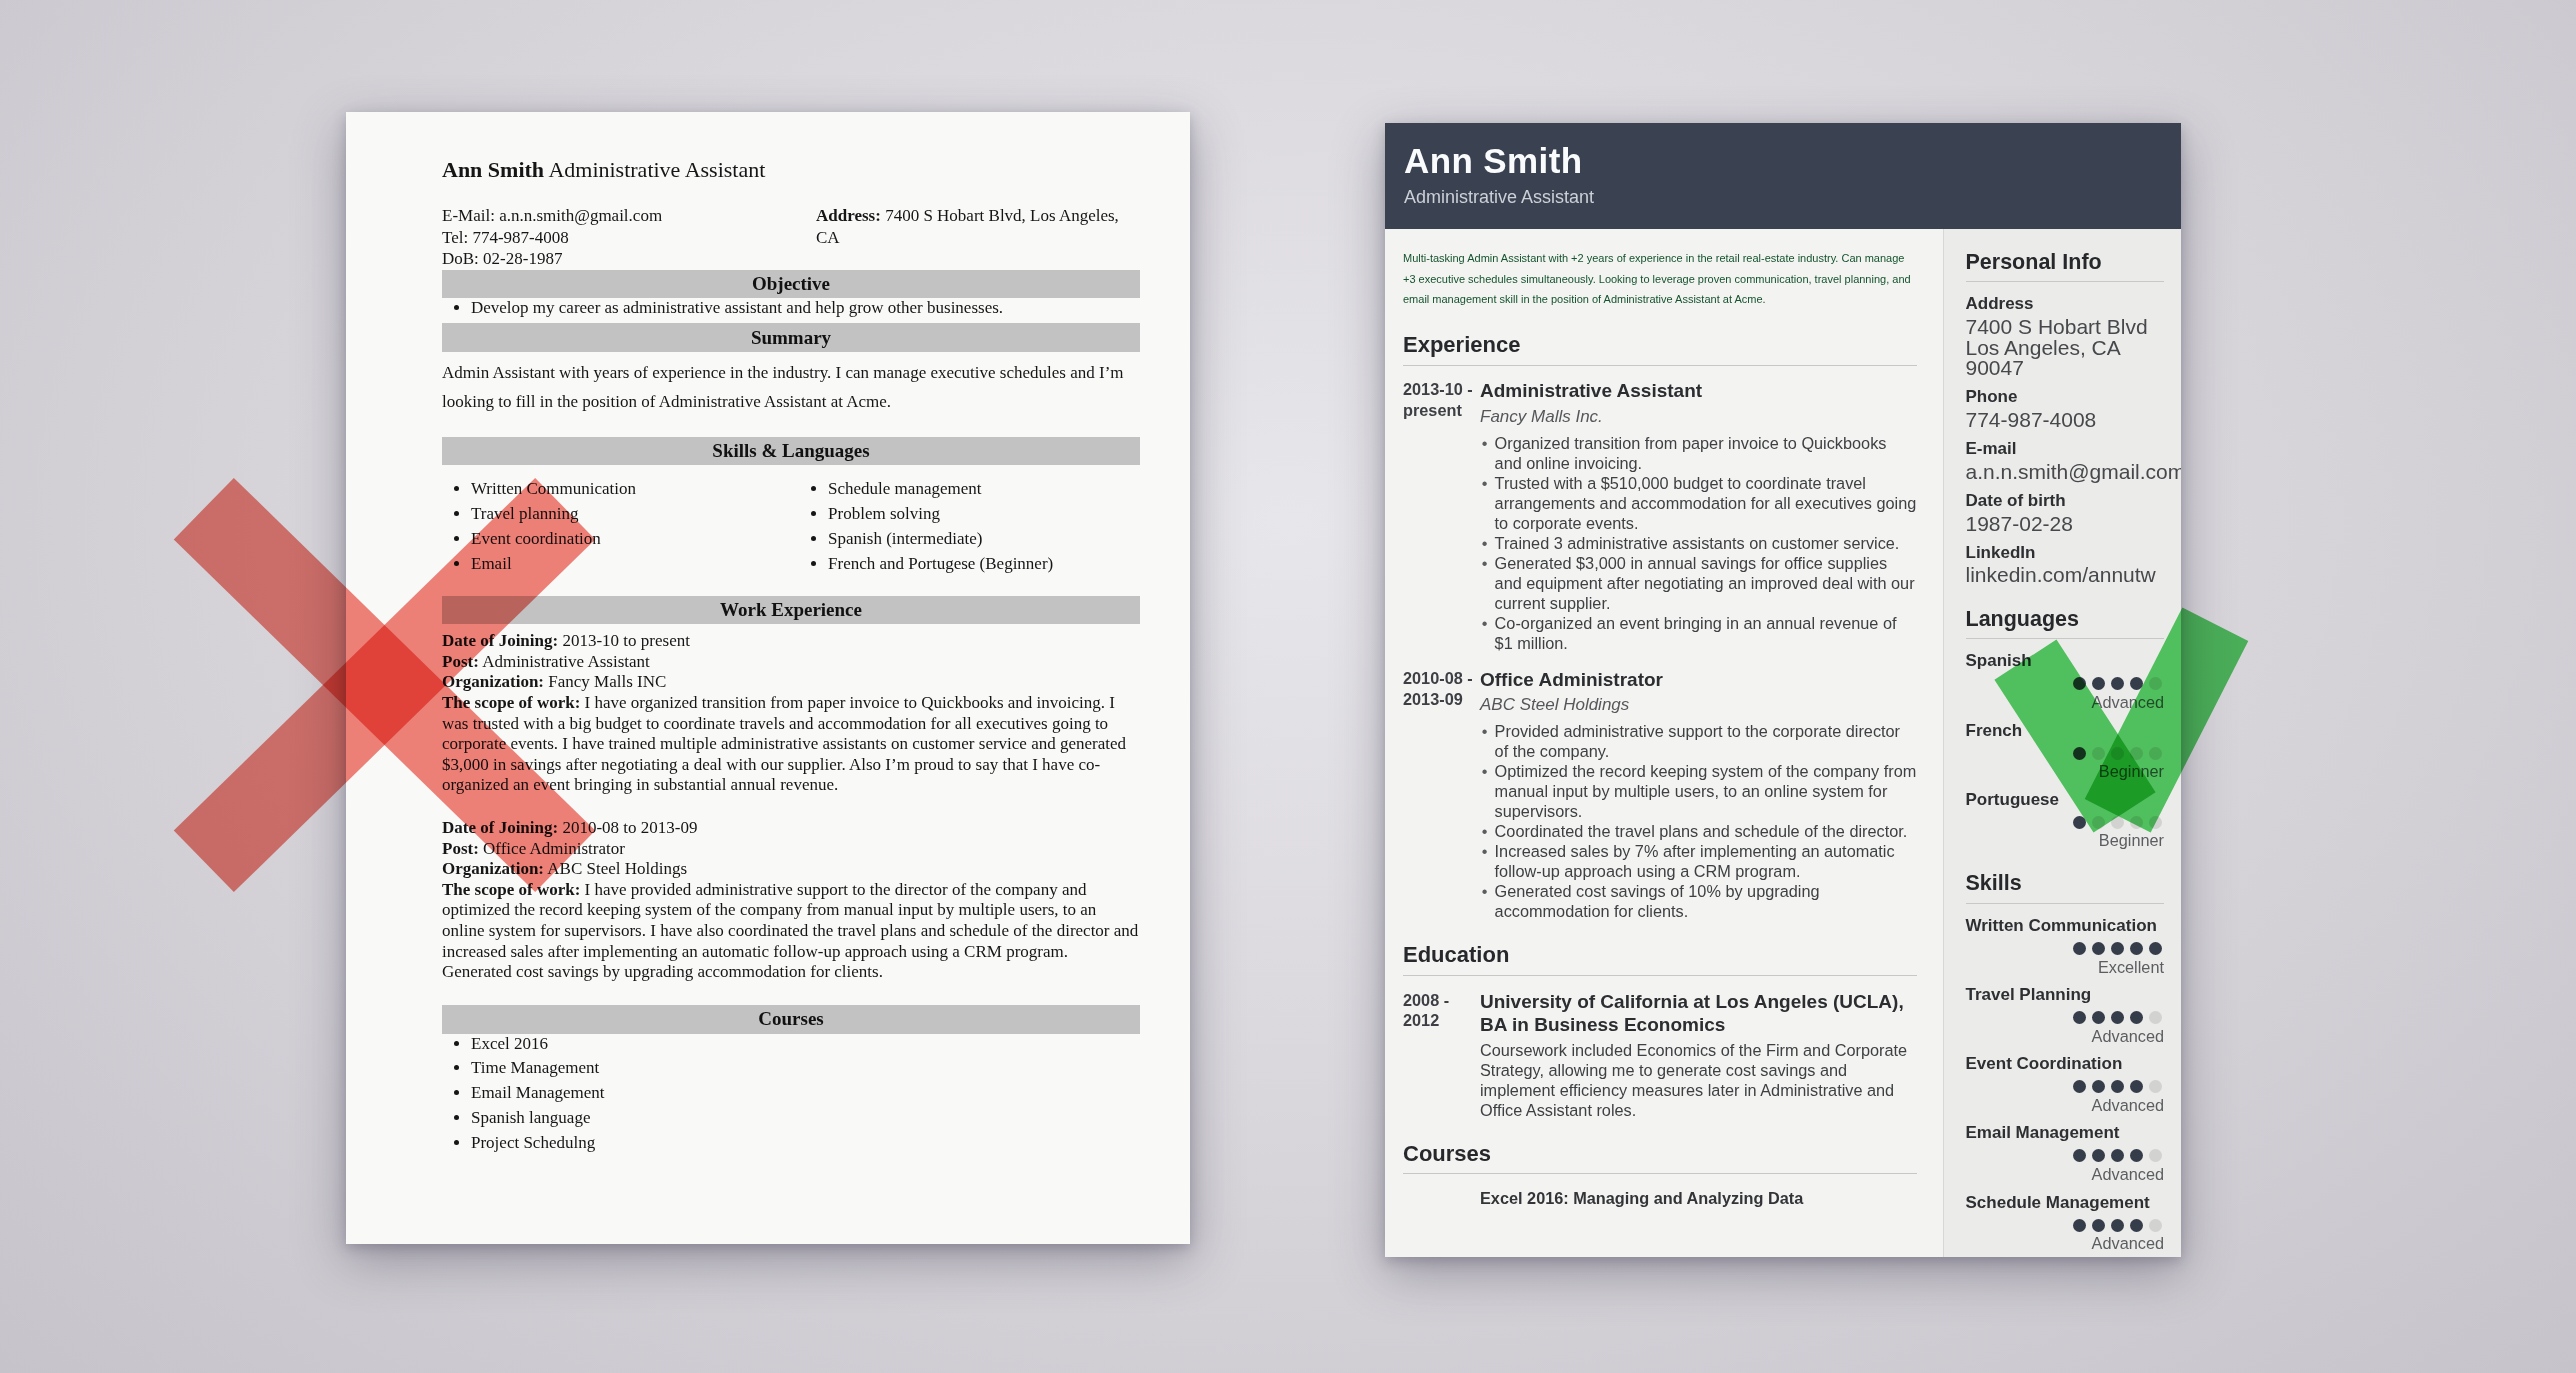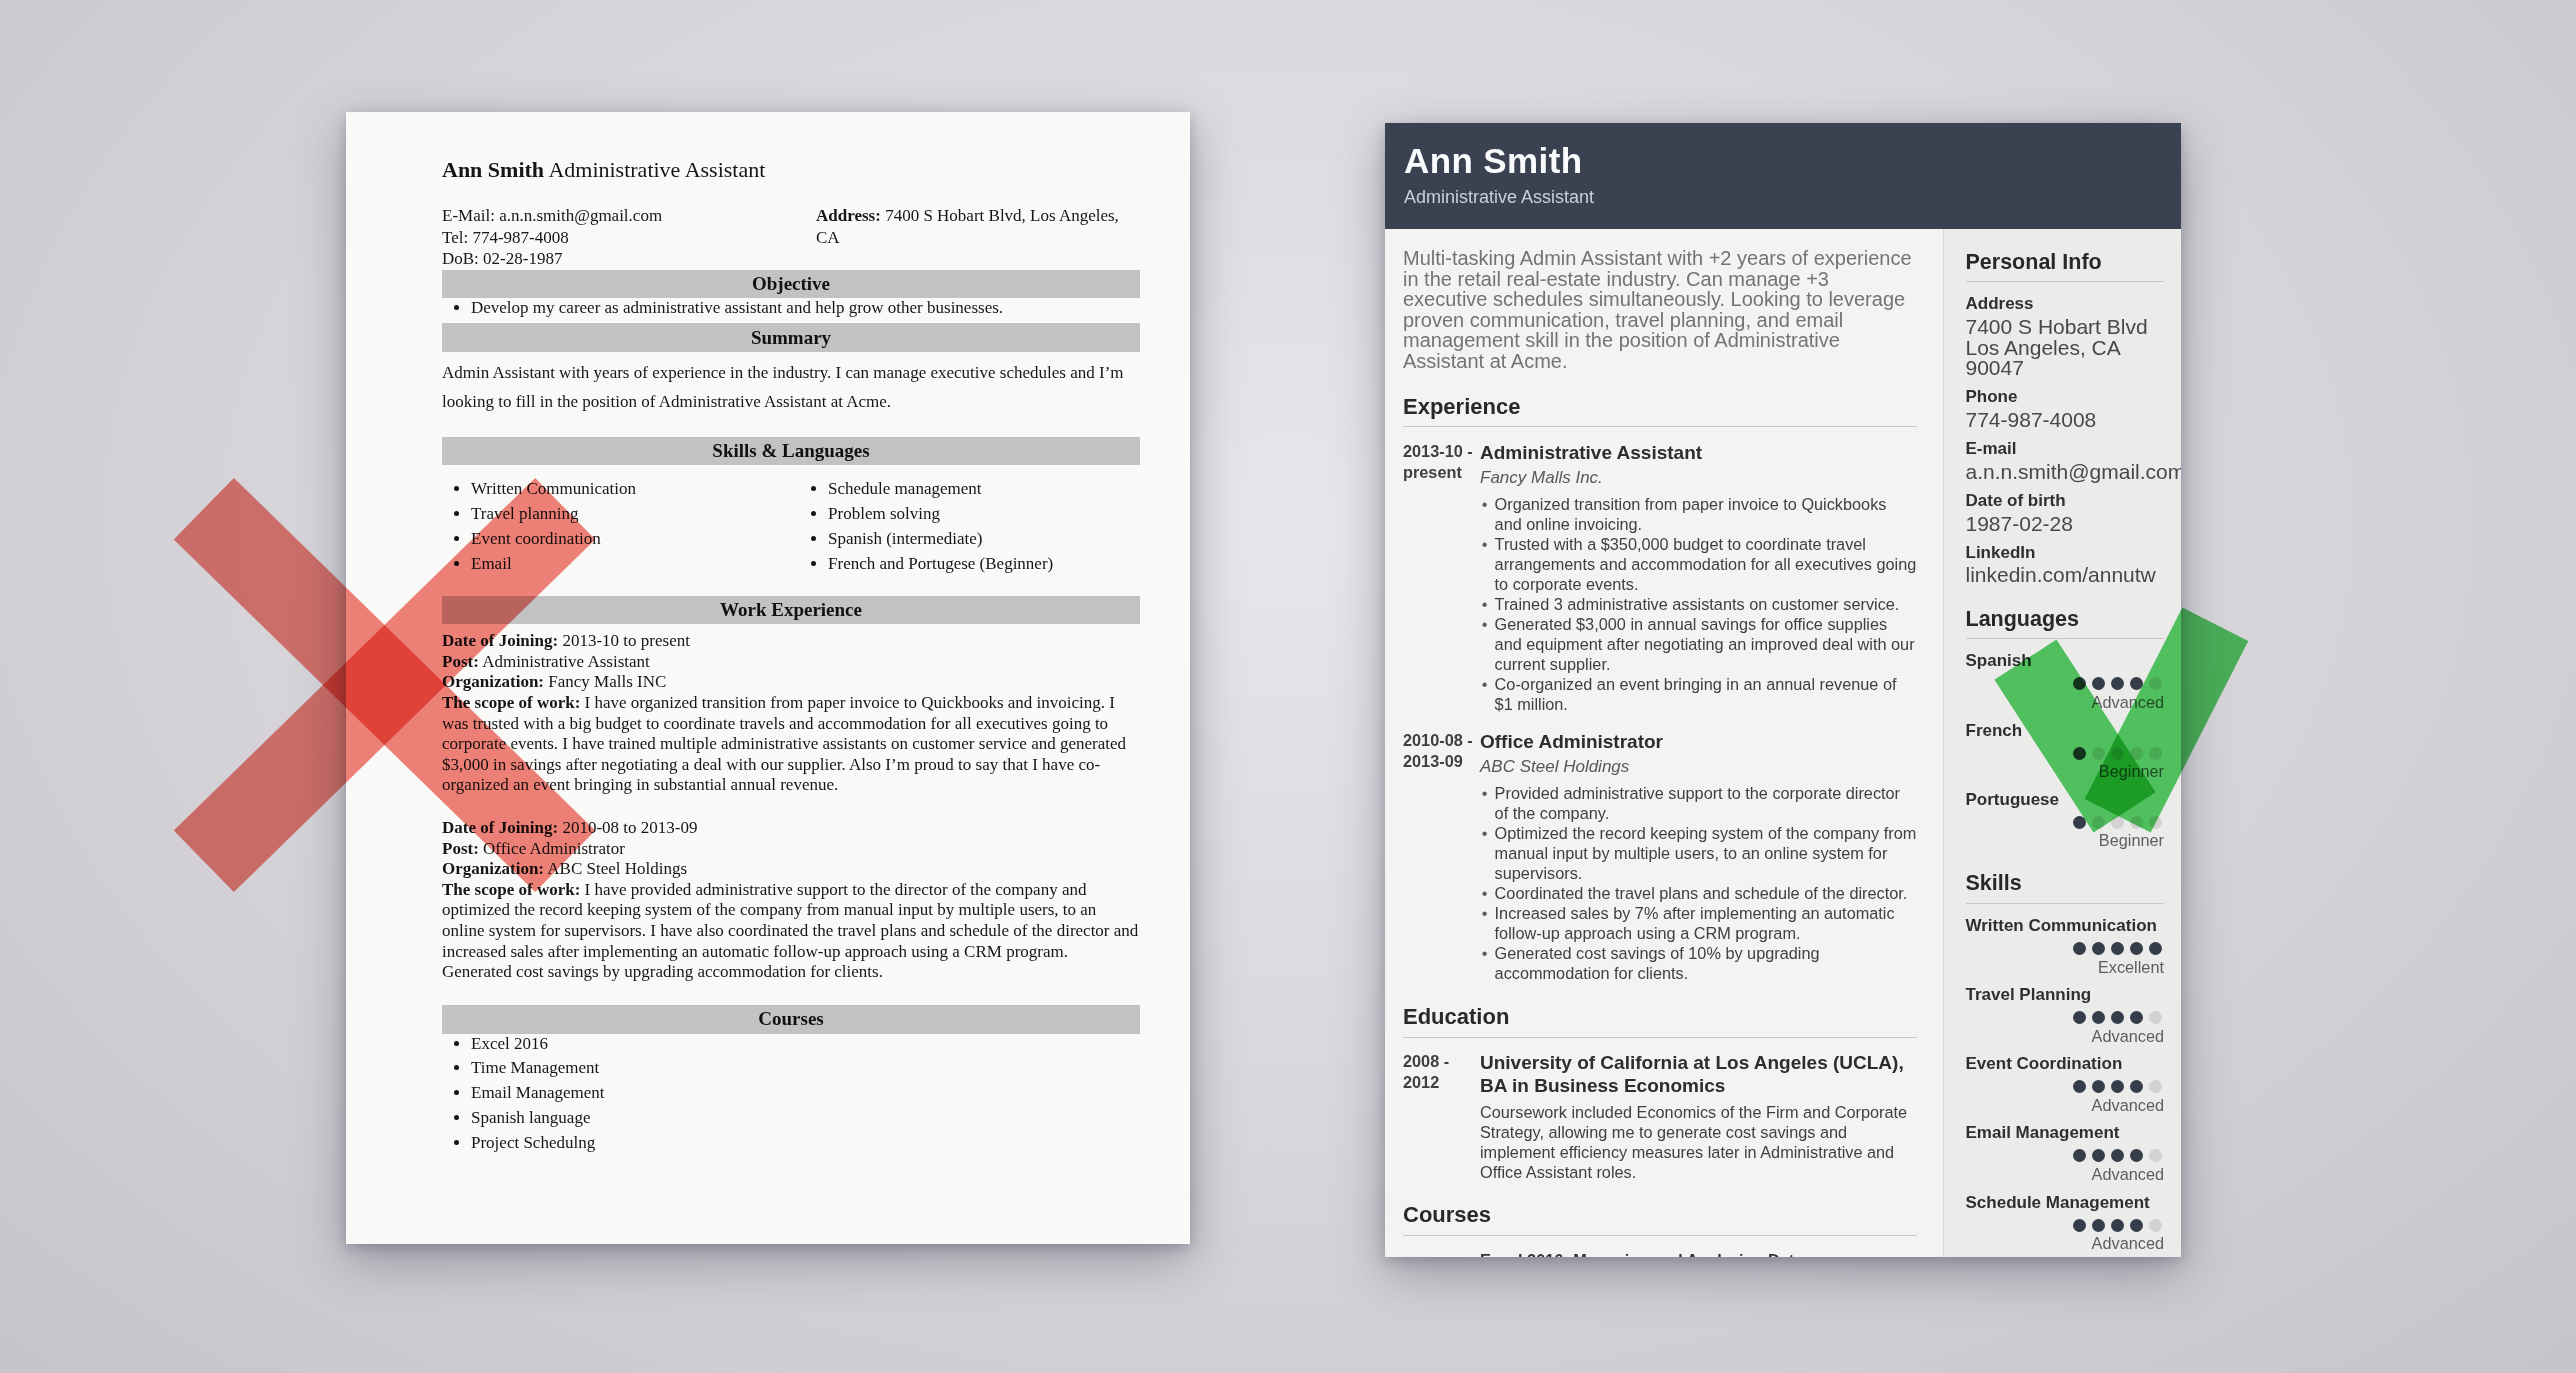--- a/index.html
+++ b/index.html
@@ -36,21 +36,21 @@
   .b-courses{margin-top:6.9px;}
 
   
   .right-page{left:1385px;top:123px;width:796px;height:1134px;background:#f3f3f1;box-sizing:border-box;overflow:hidden;}
   .r-header{height:106px;background:#3a4150;padding:18px 0 0 19px;box-sizing:border-box;}
   .r-header h1{margin:0;font-size:35px;font-weight:bold;color:#fafbfc;letter-spacing:0.4px;}
   .r-header .subtitle{margin-top:6px;font-size:18px;color:#ccd0d7;}
   .r-body{display:flex;height:1029px;}
   .r-main{width:558px;flex:none;padding:19px 26px 0 18px;box-sizing:border-box;}
   .r-side{flex:1;background:#ebebe9;border-left:0.9px solid #d7d7d5;padding:20.6px 17px 0 21.5px;box-sizing:border-box;overflow:hidden;}
-  .r-summary{font-size:20px;line-height:20.6px;color:#737373;margin:0 0 22px;}
+  .r-summary{font-size:11px;line-height:20.6px;color:#14532d;margin:0 0 22px;}
   .r-heading{font-size:22px;font-weight:bold;color:#26282b;border-bottom:0.9px solid #c7c7c5;padding-bottom:6.9px;margin:20.6px 0 13.7px;}
   .r-heading.first{margin-top:0;}
   .entry{display:flex;margin-bottom:15.5px;}
   .entry .dates{width:77px;flex:none;font-weight:bold;font-size:16.3px;color:#3d3f44;line-height:20.6px;}
   .entry .content{flex:1;}
   .entry h3{margin:0 0 4.3px;font-size:19px;font-weight:bold;color:#2b2d30;line-height:23px;}
   .company{font-style:italic;font-size:17px;color:#55575b;margin:0 0 6px;}
   ul.bullets{list-style:none;margin:0;padding:0;}
   ul.bullets li{font-size:16.3px;line-height:20px;color:#3e4043;padding-left:14.6px;position:relative;}
   ul.bullets li::before{content:"•";position:absolute;left:1.7px;top:0;color:#5a5c60;}
@@ -159,21 +159,21 @@
         <p class="r-summary">Multi-tasking Admin Assistant with +2 years of experience in the retail real-estate industry. Can manage +3 executive schedules simultaneously. Looking to leverage proven communication, travel planning, and email management skill in the position of Administrative Assistant at Acme.</p>
 
         <div class="r-heading first">Experience</div>
         <div class="entry">
           <div class="dates">2013-10 - present</div>
           <div class="content">
             <h3>Administrative Assistant</h3>
             <div class="company">Fancy Malls Inc.</div>
             <ul class="bullets">
               <li>Organized transition from paper invoice to Quickbooks and online invoicing.</li>
-              <li>Trusted with a $350,000 budget to coordinate travel arrangements and accommodation for all executives going to corporate events.</li>
+              <li>Trusted with a $510,000 budget to coordinate travel arrangements and accommodation for all executives going to corporate events.</li>
               <li>Trained 3 administrative assistants on customer service.</li>
               <li>Generated $3,000 in annual savings for office supplies and equipment after negotiating an improved deal with our current supplier.</li>
               <li>Co-organized an event bringing in an annual revenue of $1 million.</li>
             </ul>
           </div>
         </div>
         <div class="entry">
           <div class="dates">2010-08 - 2013-09</div>
           <div class="content">
             <h3>Office Administrator</h3>

